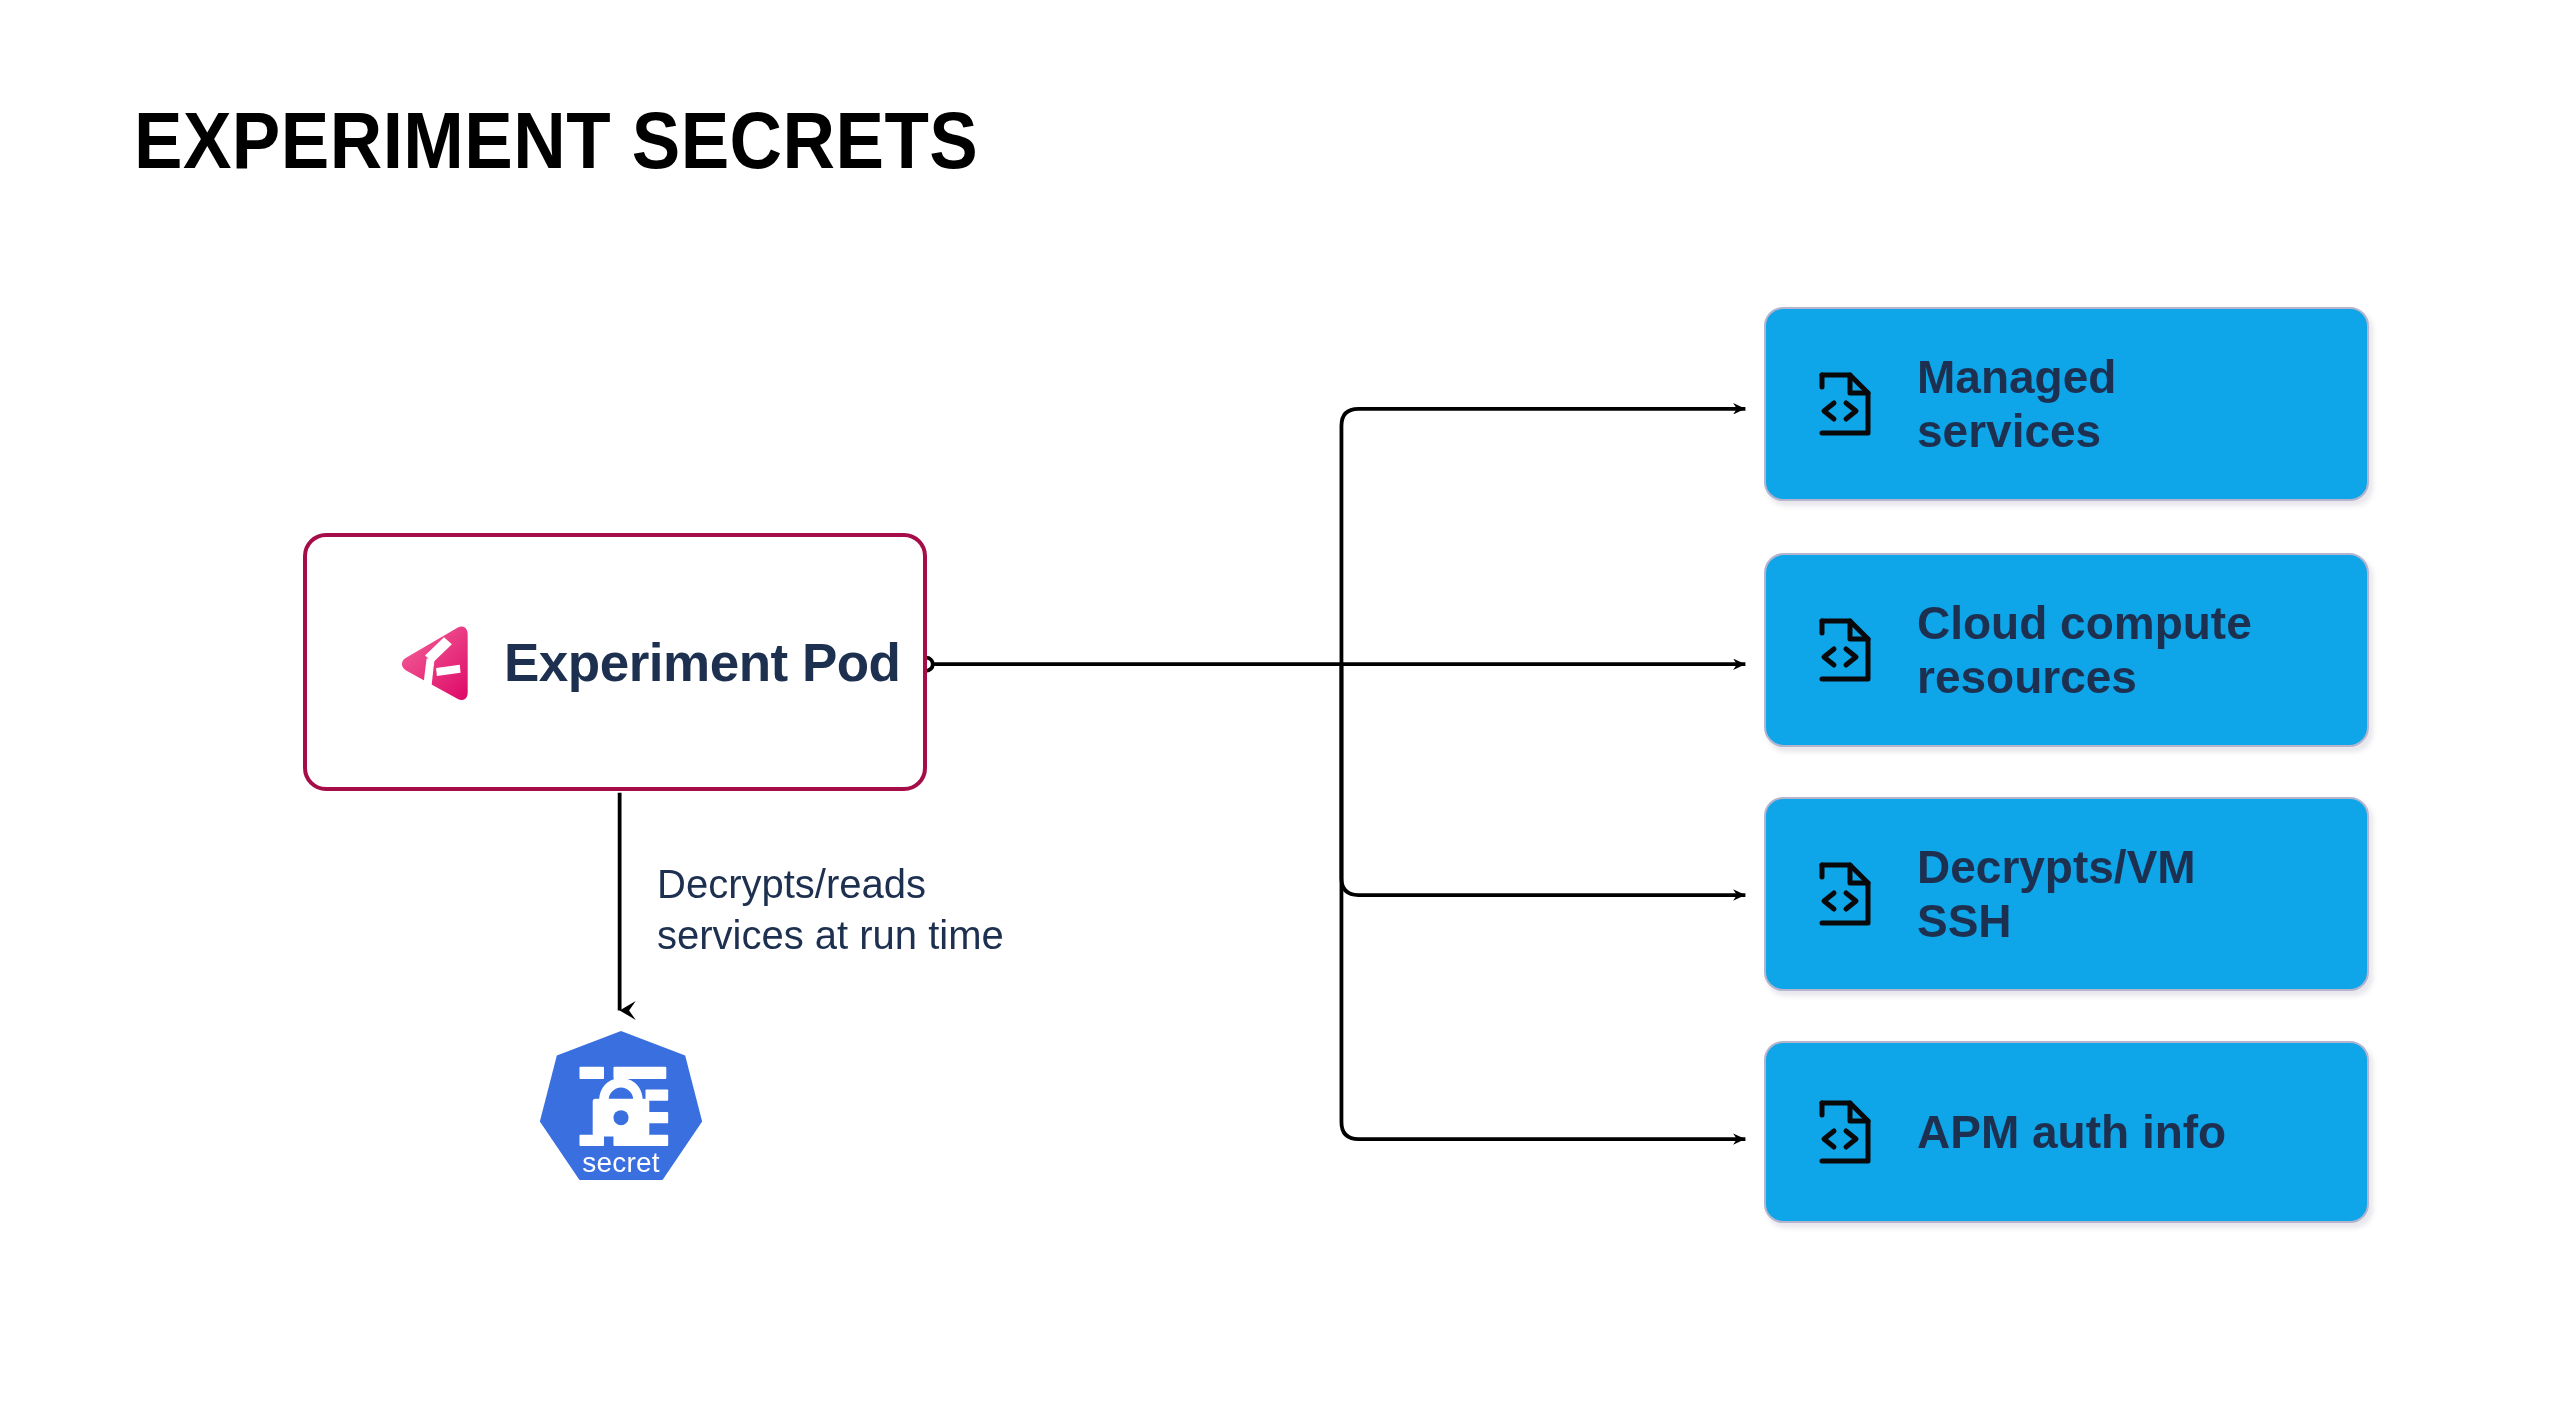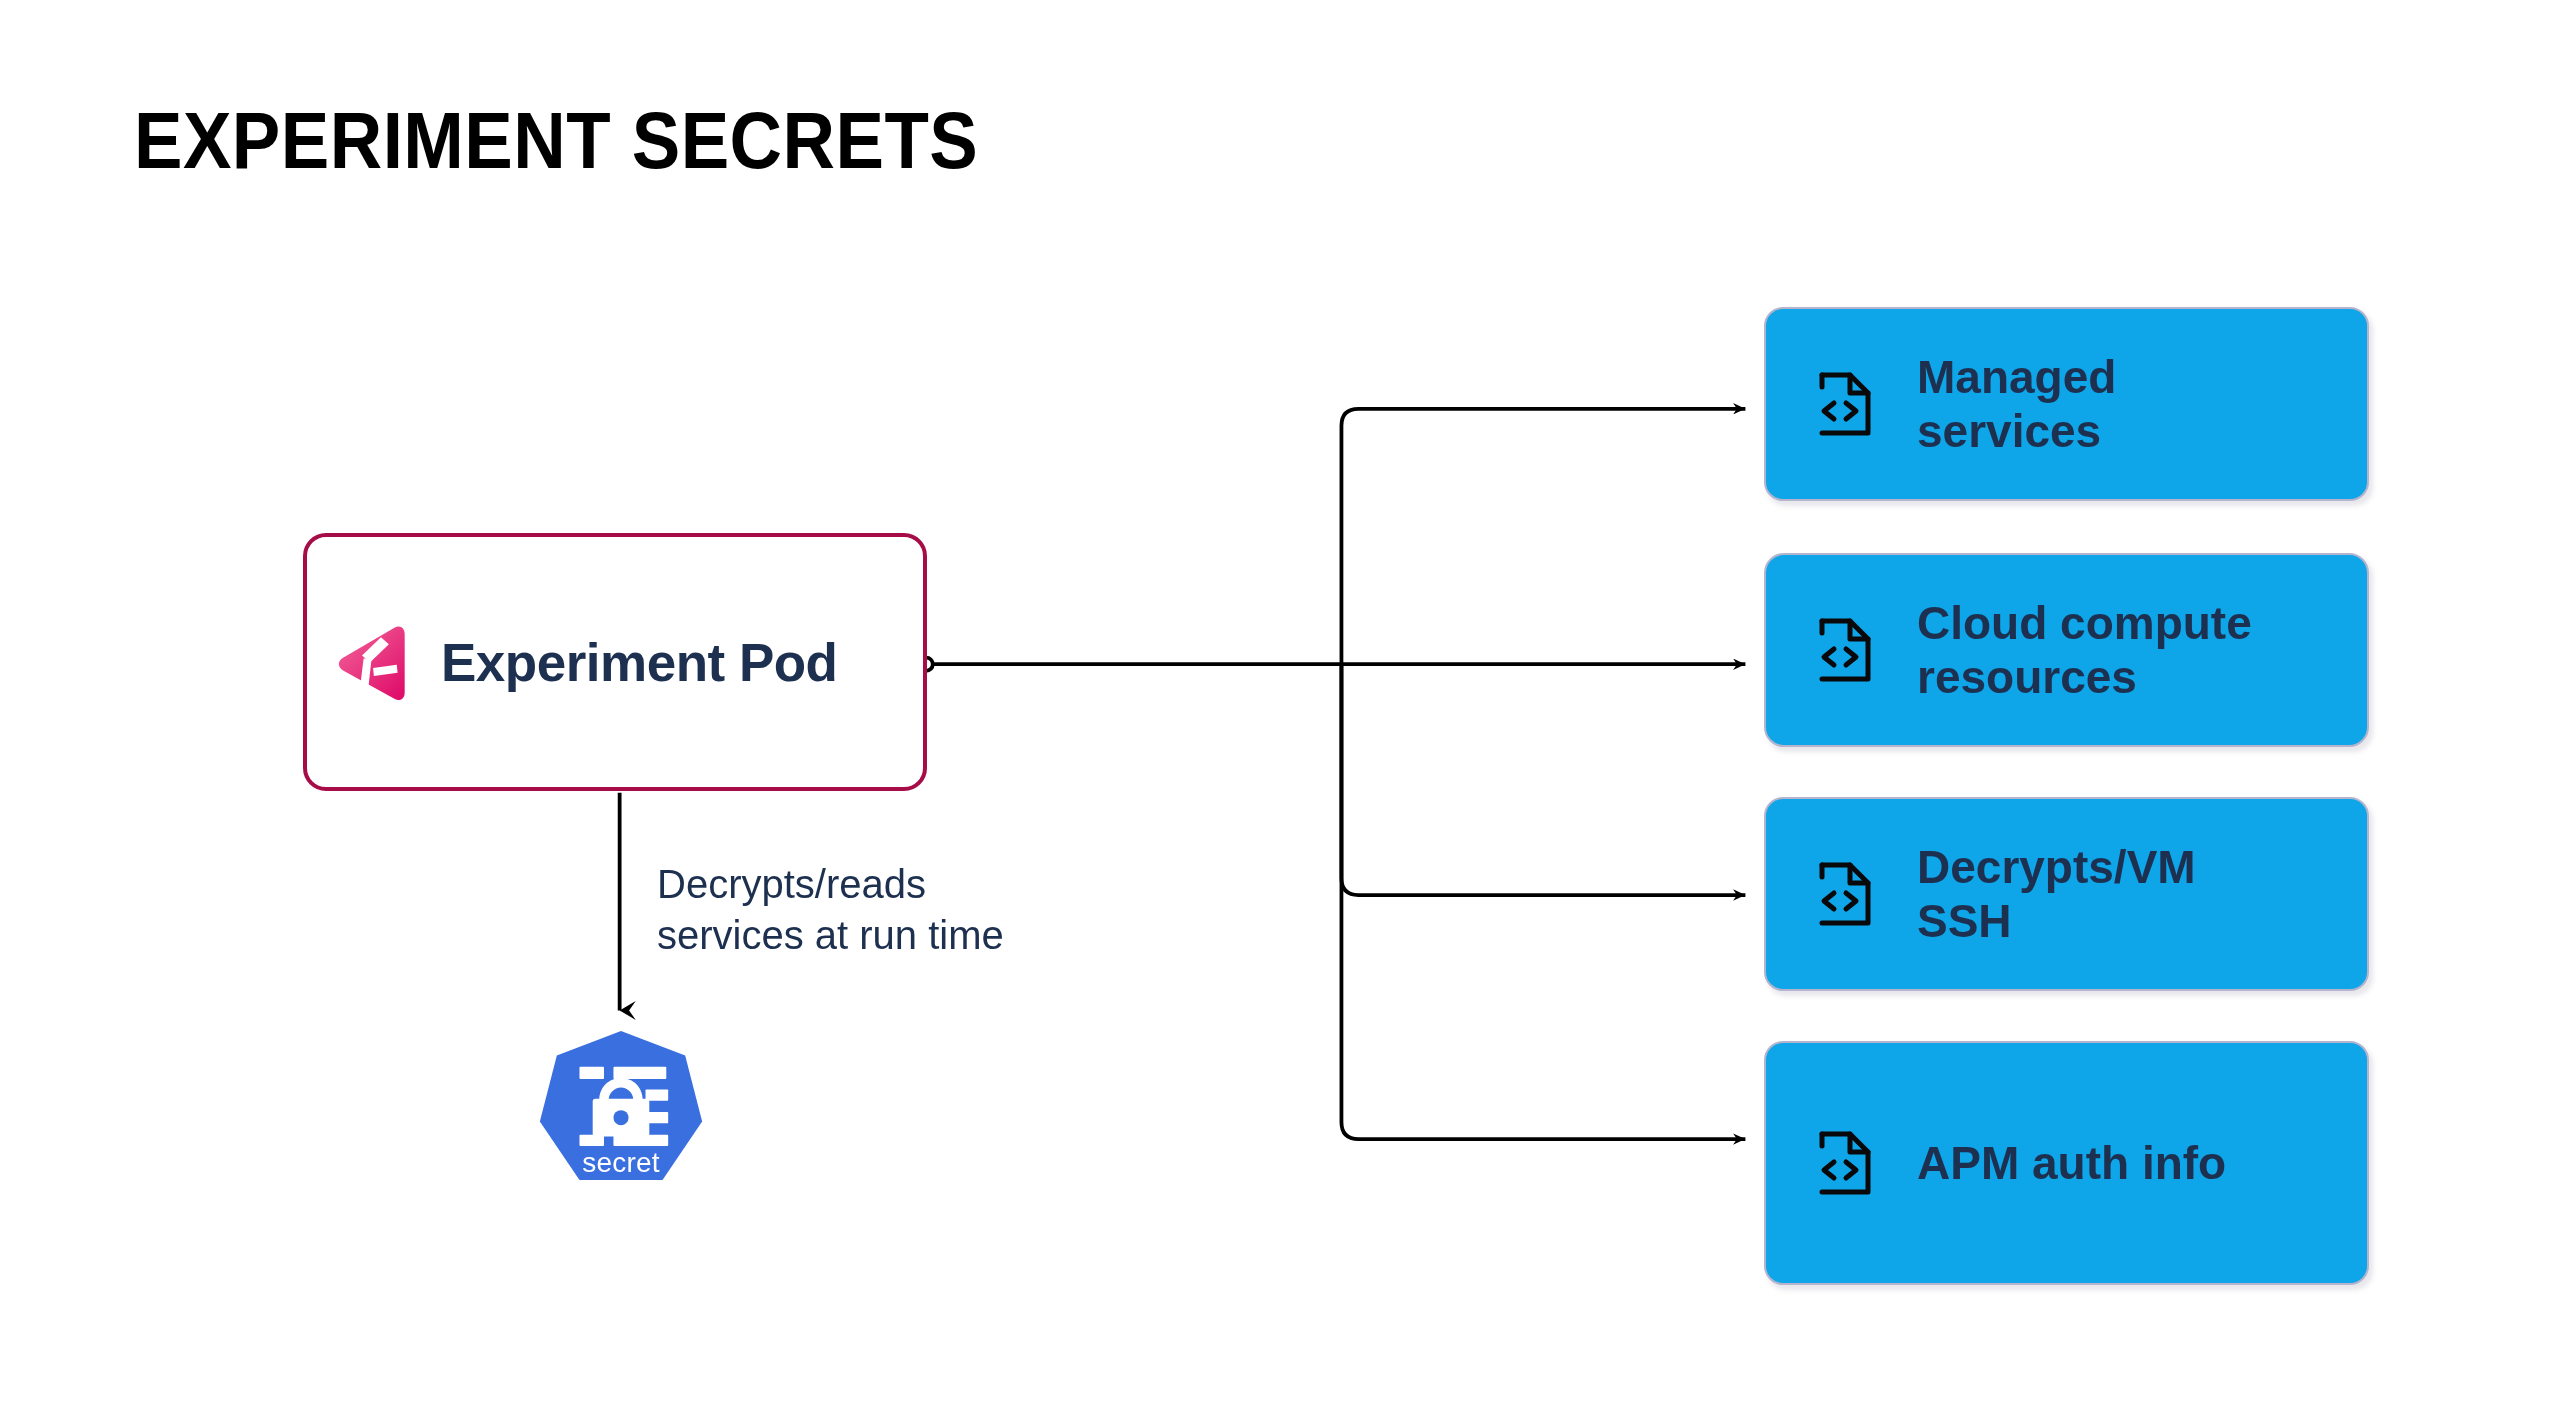--- a/index.html
+++ b/index.html
@@ -51,21 +51,21 @@
     top: 533px;
     width: 624px;
     height: 258px;
     box-sizing: border-box;
     background: #ffffff;
     border: 4.7px solid #A50C48;
     border-radius: 23px;
     display: flex;
     align-items: center;
     justify-content: flex-start;
-    padding-left: 25px;
+    padding-left: 88px;
   }
   #pod-icon {
     width: 79px;
     height: 79px;
     flex: 0 0 auto;
   }
   #pod-label {
     margin-left: 30px;
     font-size: 53px;
     font-weight: bold;
@@ -128,21 +128,21 @@
   .card-label {
     margin-left: 40px;
     font-size: 46px;
     font-weight: bold;
     line-height: 1.18;
     color: #1D3050;
   }
   #card-0 { top: 307px;  height: 194px; }
   #card-1 { top: 553px;  height: 194px; border-radius: 20px; }
   #card-2 { top: 797px;  height: 194px; }
-  #card-3 { top: 1041px; height: 244px; align-items: center; }
+  #card-3 { top: 1041px; height: 182px; align-items: center; }
 </style>
 </head>
 <body>
 
 <div id="canvas">
 
   <div id="page-title">EXPERIMENT SECRETS</div>
 
   <svg id="connector-layer" viewBox="0 0 2723 1486" width="2576" height="1406" xmlns="http://www.w3.org/2000/svg">
     <defs>

